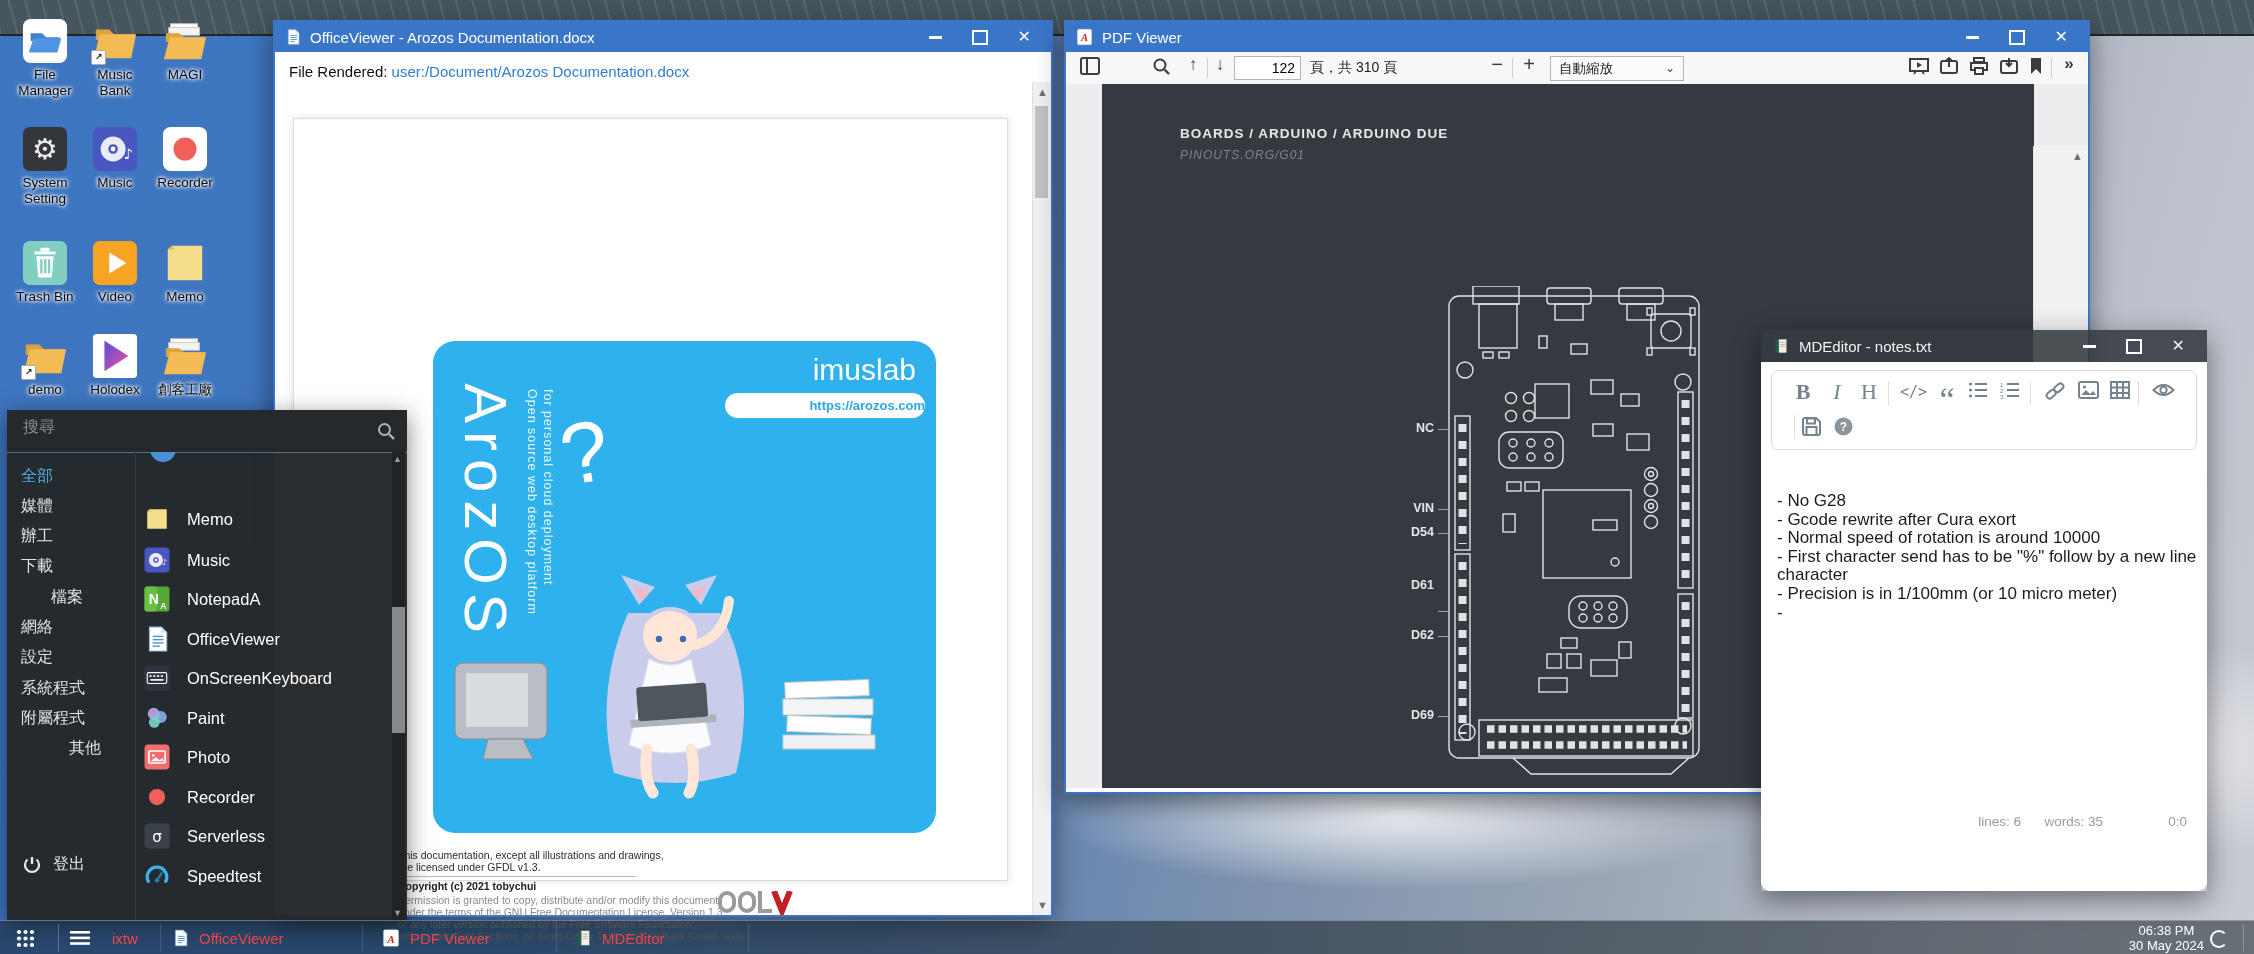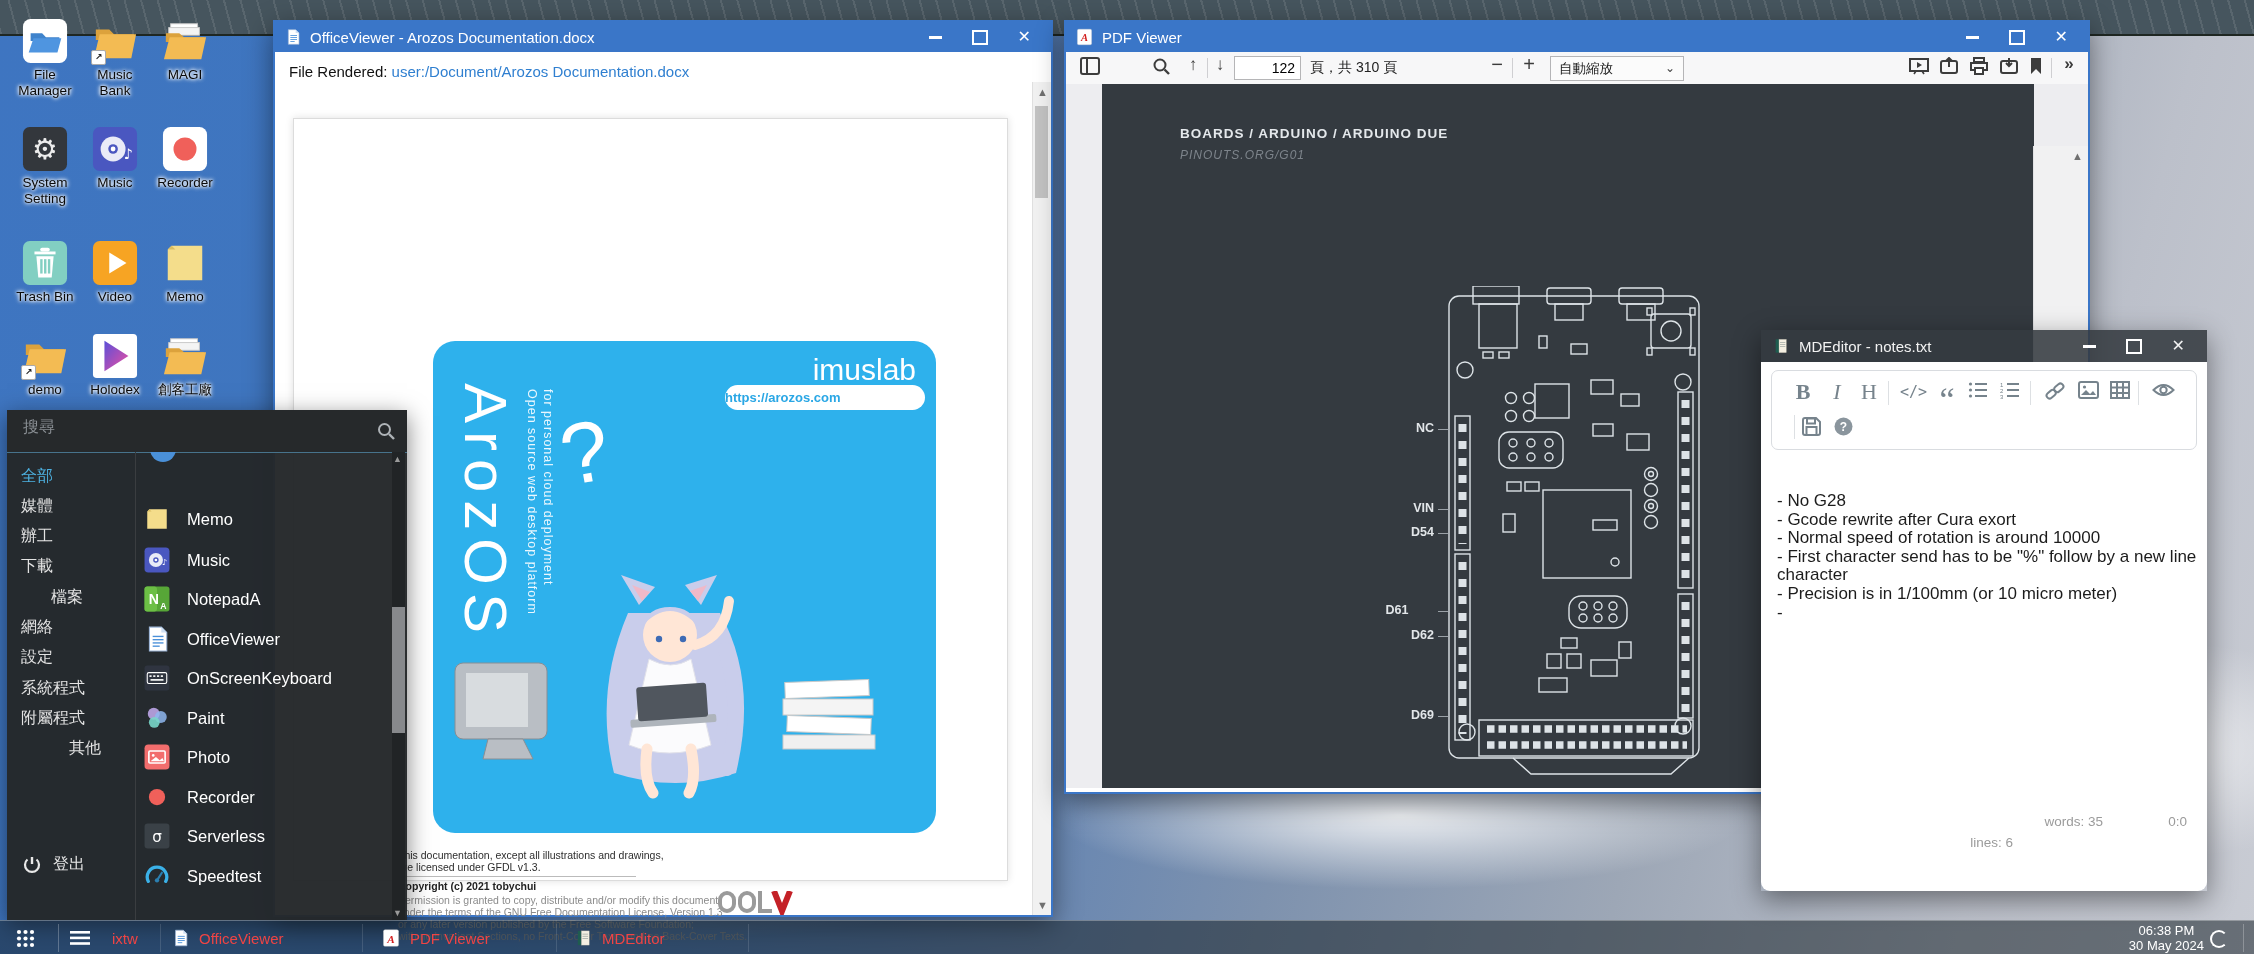--- a/index.html
+++ b/index.html
@@ -35,22 +35,22 @@
   #ov-filebar a{color:#2f7fd0;text-decoration:none;}
   #ov-page{position:absolute;left:18px;top:66px;width:713px;height:761px;background:#fff;border:1px solid #dcdcdc;box-shadow:0 0 8px rgba(0,0,0,.12);}
   .doc-head{position:absolute;right:104px;top:118px;text-align:right;color:#222;}
   .doc-title{font-size:34px;font-weight:300;letter-spacing:.5px;}
   .doc-sub{font-size:17px;margin-top:5px;color:#333;}
   .doc-by{font-size:10.5px;margin-top:4px;color:#666;}
   #poster{position:absolute;left:139px;top:222px;width:503px;height:492px;background:#2eb1ec;border-radius:22px;overflow:hidden;}
   .poster-vt{position:absolute;left:18px;top:42px;writing-mode:vertical-rl;font-size:60px;font-weight:300;color:#fff;letter-spacing:8px;}
   .poster-vs{position:absolute;top:48px;writing-mode:vertical-rl;font-size:12.5px;color:#eaf7fe;letter-spacing:1px;}
   .poster-brand{position:absolute;right:20px;top:12px;font-size:30px;font-weight:300;color:#fff;}
-  .poster-url{position:absolute;left:292px;top:44px;width:200px;height:25px;background:#fff;border-radius:13px;
-    font-size:13px;font-weight:bold;color:#2aa7e5;text-align:left;line-height:25px;}
+  .poster-url{position:absolute;left:292px;top:52px;width:200px;height:25px;background:#fff;border-radius:13px;
+    font-size:13px;font-weight:bold;color:#2aa7e5;text-align:right;line-height:25px;}
   .poster-q{position:absolute;left:128px;top:62px;font-size:86px;color:#fff;font-weight:300;transform:rotate(-10deg);}
   #lic{position:absolute;left:104px;top:730px;width:430px;font-size:10.5px;line-height:12px;color:#2d2d2d;}
   #lic hr{border:none;border-top:1px solid #bbb;width:238px;margin:3px 0 3px 0;}
   #lic .cpy{font-weight:bold;color:#222;margin-bottom:2px;}
   #lic .gray{color:#8b8b8b;}
   .vscroll{position:absolute;right:0;top:0;width:18px;background:#f1f1f1;border-left:1px solid #e0e0e0;}
   .vthumb{position:absolute;left:2px;width:13px;background:#c2c2c2;}
   .chev{color:#707070;font-size:11px;position:absolute;left:4px;}
   
   #pdf-toolbar{position:absolute;left:0;top:30px;width:100%;height:32px;background:#f7f7f8;border-bottom:1px solid #b9b9bb;color:#3c3c3c;}
@@ -492,21 +492,21 @@
     <div id="pdf-page">
       <div id="pdf-bc">BOARDS / ARDUINO / ARDUINO DUE</div>
       <div id="pdf-src">PINOUTS.ORG/G01</div>
 
       <span class="pinlbl" style="top:337px;">NC</span>
         <span class="pinline" style="top:345px;"></span>
       <span class="pinlbl" style="top:417px;">VIN</span>
         <span class="pinline" style="top:425px;"></span>
       <span class="pinlbl" style="top:441px;">D54</span>
         <span class="pinline" style="top:449px;"></span>
-      <span class="pinlbl" style="top:519px;text-align:center;">D61</span>
+      <span class="pinlbl" style="top:494px;">D61</span>
         <span class="pinline" style="top:527px;"></span>
       <span class="pinlbl" style="top:544px;">D62</span>
         <span class="pinline" style="top:552px;"></span>
       <span class="pinlbl" style="top:624px;">D69</span>
         <span class="pinline" style="top:632px;"></span>
 
       <svg width="264" height="500" viewBox="0 0 262 500" style="position:absolute;left:340px;top:202px;" fill="none" stroke="#dde3e7" stroke-width="1.4">
         <rect x="6" y="10" width="250" height="462" rx="10"></rect>
         <path d="M70 472 L88 488 L228 488 L246 472"></path>
         <rect x="30" y="0" width="46" height="18"></rect>
@@ -682,21 +682,21 @@
     </div>
     <div id="md-text">
       <div>- No G28</div>
       <div>- Gcode rewrite after Cura exort</div>
       <div>- Normal speed of rotation is around 10000</div>
       <div>- First character send has to be "%" follow by a new line character</div>
       <div>- Precision is in 1/100mm (or 10 micro meter)</div>
       <div>-</div>
     </div>
     <div id="md-status">
-      <span style="position:absolute;right:194px;margin-top:21px;">lines: 6</span>
+      <span style="position:absolute;right:186px;">lines: 6</span>
       <span style="position:absolute;right:104px;">words: 35</span>
       <span style="position:absolute;right:20px;">0:0</span>
     </div>
   </div>
 </div>
 
 <div id="startmenu">
   <div id="sm-search">
     <input type="text" placeholder="搜尋" style="">
     <svg width="18" height="18" style="position:absolute;right:12px;top:12px;" viewBox="0 0 18 18">

